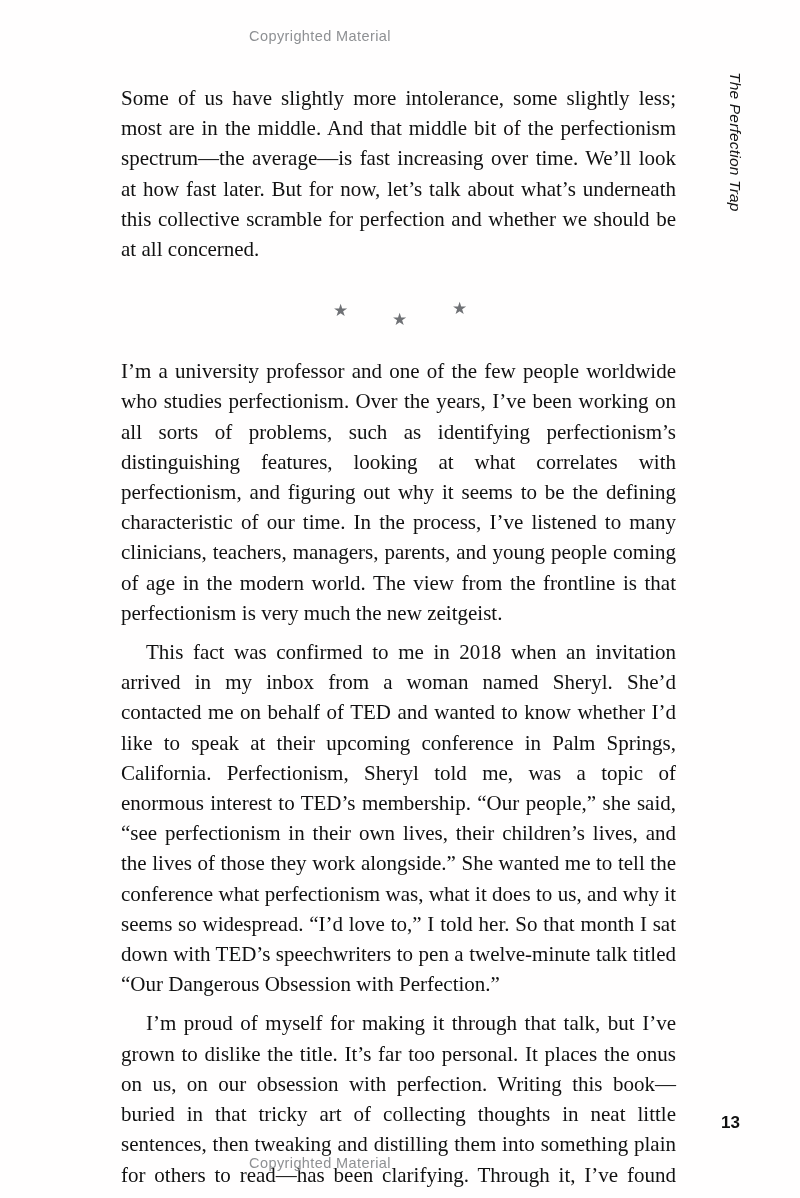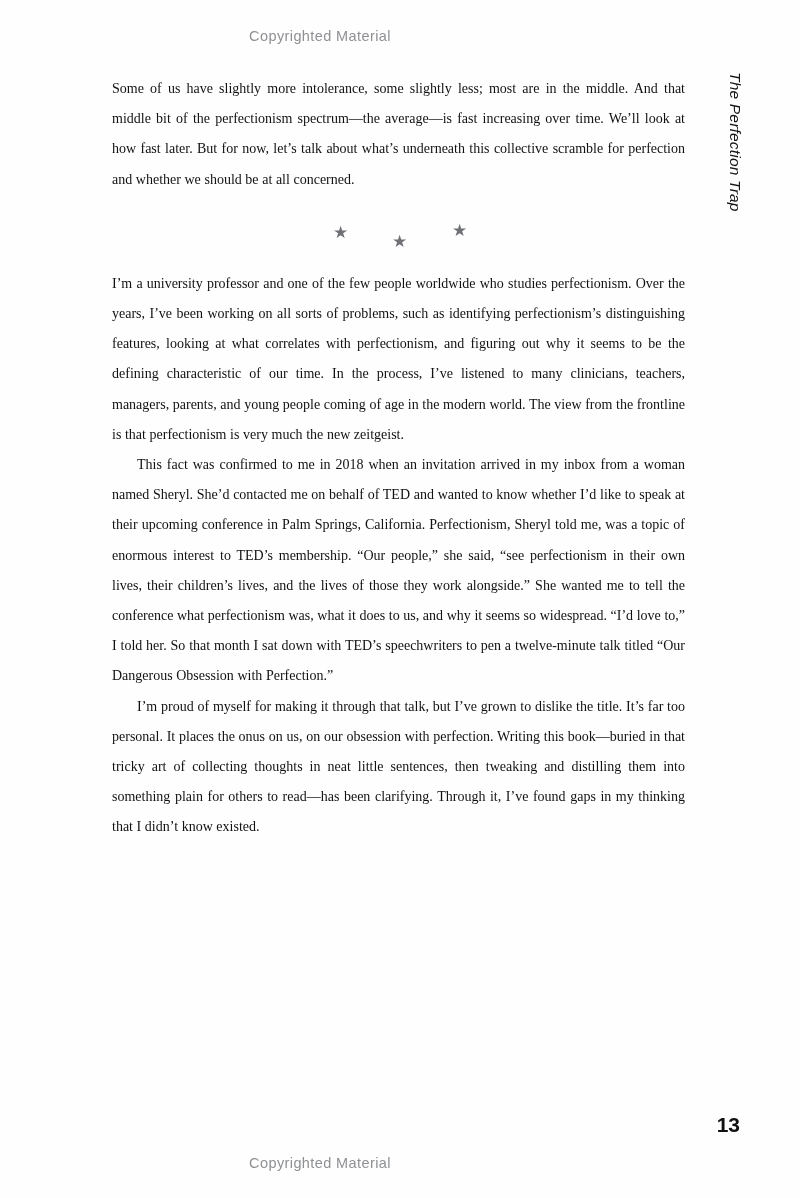--- a/index.html
+++ b/index.html
@@ -56,38 +56,38 @@
   }
 
   
   .folio {
     position: absolute;
     top: 1113px;
     left: 690px;
     width: 50px;
     text-align: right;
     font-family: "Liberation Sans", "DejaVu Sans", sans-serif;
-    font-size: 21px;
+    font-size: 17px;
     font-weight: 700;
     color: #101010;
   }
 
   
   .text-column {
     position: absolute;
     top: 74px;
     left: 112px;
     width: 573px;
   }
 
   p.body-par {
-    margin: 0;
+    margin: 9px;
     text-align: justify;
     text-justify: inter-word;
-    font-size: 14px;
+    font-size: 21px;
     line-height: 30.2px;
     color: #111111;
     hyphens: none;
     word-spacing: 0.1px;
   }
   p.body-par.indent {
     text-indent: 25px;
   }
   p.body-par .it {
   }

